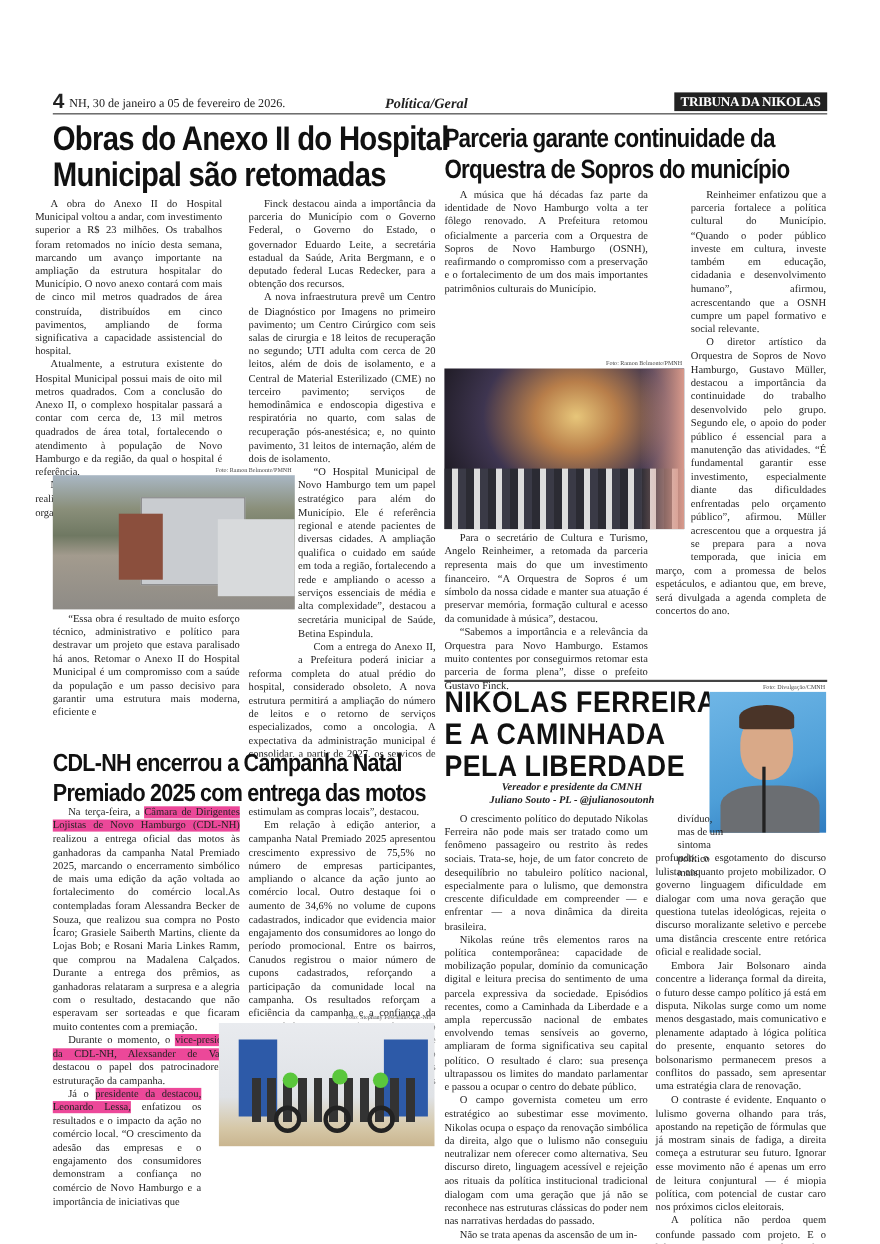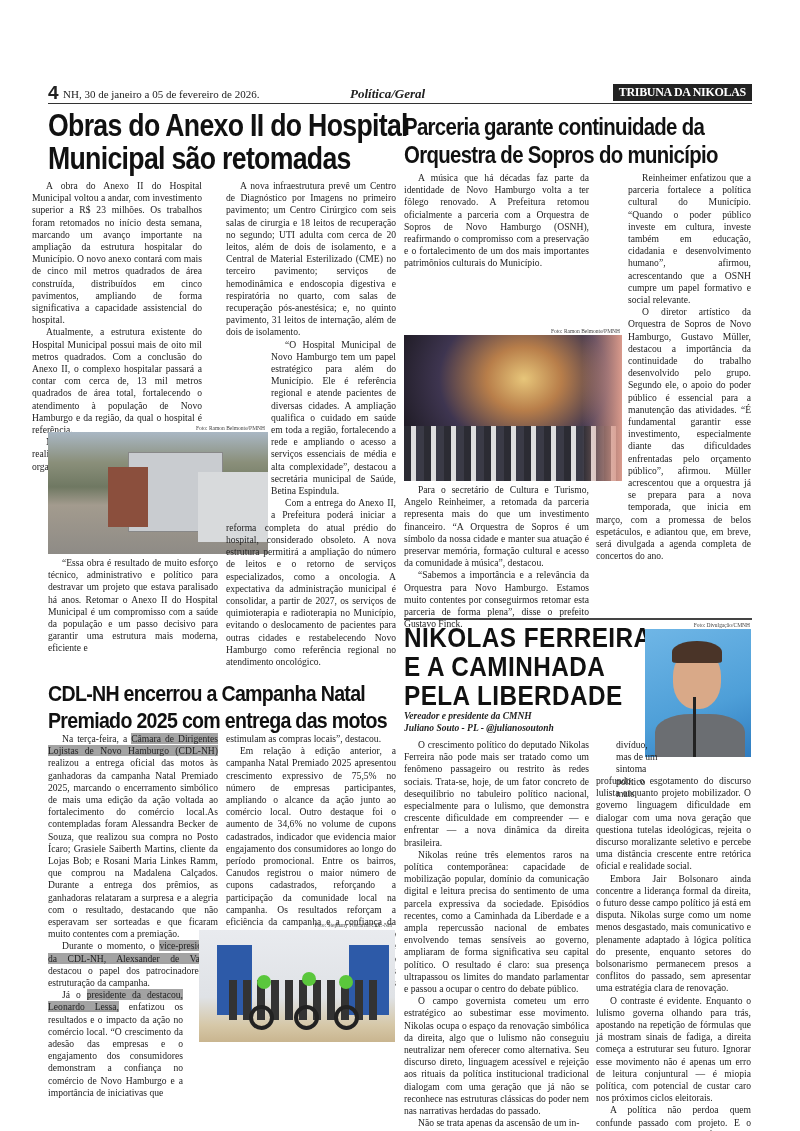--- a/index.html
+++ b/index.html
@@ -7,23 +7,23 @@
 .hdr{position:absolute;left:48px;top:86px;width:704px;height:18px;border-bottom:1.5px solid #333}
 .pgnum{position:absolute;left:0;top:-4px;font:bold 19px "Liberation Sans",sans-serif}
 .date{position:absolute;left:15px;top:2px;font-size:11px}
 .section{position:absolute;left:302px;top:0;font:italic bold 13px "Liberation Serif",serif}
 .brand{position:absolute;right:0;top:-2px;background:#222;color:#fff;font:bold 12px "Liberation Serif",serif;padding:1px 6px;letter-spacing:-.3px}
 .headline{position:absolute;font-family:"Liberation Sans",sans-serif;font-weight:bold;color:#111;letter-spacing:-.8px;line-height:1.05;transform-origin:left top}
 .col{position:absolute;font-size:9.6px;line-height:12.2px;text-align:justify;color:#222}
 .col p{text-indent:14px}
 .credit{position:absolute;font-size:5.5px;color:#444;text-align:right}
 .photo{position:absolute;overflow:hidden}
-.hl{background:#a3a3a3}
+.hl{background:#ec4899}
 .rule{position:absolute;height:2px;background:#444}
-.byline{position:absolute;font:italic bold 9.5px "Liberation Serif",serif;text-align:left;line-height:12px}
+.byline{position:absolute;font:italic bold 9.5px "Liberation Serif",serif;text-align:center;line-height:12px}
 </style>
 </head>
 <body>
 
 <div class="hdr">
   <span class="pgnum">4</span>
   <span class="date">NH, 30 de janeiro a 05 de fevereiro de 2026.</span>
   <span class="section">Política/Geral</span>
   <span class="brand">TRIBUNA DA NIKOLAS</span>
 </div>
@@ -40,20 +40,21 @@
 <div class="credit" style="left:150px;top:425px;width:115px">Foto: Ramon Belmonte/PMNH</div>
 <div class="photo" style="left:48px;top:432px;width:220px;height:122px;background:linear-gradient(180deg,#a9b7c4 0%,#8a8f7a 25%,#6f7862 45%,#a39b8e 60%,#8e8b86 100%)">
   <div style="position:absolute;left:80px;top:20px;width:95px;height:80px;background:#c9ccd0;border:1px solid #888"></div>
   <div style="position:absolute;left:60px;top:35px;width:40px;height:60px;background:#8b4f3d"></div>
   <div style="position:absolute;left:150px;top:40px;width:70px;height:70px;background:#d8dadc"></div>
 </div>
 <div class="col" style="left:48px;top:557px;width:170px">
   <p>“Essa obra é resultado de muito esforço técnico, administrativo e político para destravar um projeto que estava paralisado há anos. Retomar o Anexo II do Hospital Municipal é um compromisso com a saúde da população e um passo decisivo para garantir uma estrutura mais moderna, eficiente e</p>
 </div>
 <div class="col" style="left:226px;top:180px;width:170px;height:508px;overflow:hidden">
+  <p>Finck destacou ainda a importância da parceria do Município com o Governo Federal, o Governo do Estado, o governador Eduardo Leite, a secretária estadual da Saúde, Arita Bergmann, e o deputado federal Lucas Redecker, para a obtenção dos recursos.</p>
   <p>A nova infraestrutura prevê um Centro de Diagnóstico por Imagens no primeiro pavimento; um Centro Cirúrgico com seis salas de cirurgia e 18 leitos de recuperação no segundo; UTI adulta com cerca de 20 leitos, além de dois de isolamento, e a Central de Material Esterilizado (CME) no terceiro pavimento; serviços de hemodinâmica e endoscopia digestiva e respiratória no quarto, com salas de recuperação pós-anestésica; e, no quinto pavimento, 31 leitos de internação, além de dois de isolamento.</p>
   <div style="float:left;width:45px;height:175px"></div>
   <p>“O Hospital Municipal de Novo Hamburgo tem um papel estratégico para além do Município. Ele é referência regional e atende pacientes de diversas cidades. A ampliação qualifica o cuidado em saúde em toda a região, fortalecendo a rede e ampliando o acesso a serviços essenciais de média e alta complexidade”, destacou a secretária municipal de Saúde, Betina Espindula.</p>
   <p>Com a entrega do Anexo II, a Prefeitura poderá iniciar a reforma completa do atual prédio do hospital, considerado obsoleto. A nova estrutura permitirá a ampliação do número de leitos e o retorno de serviços especializados, como a oncologia. A expectativa da administração municipal é consolidar, a partir de 2027, os serviços de quimioterapia e radioterapia no Município, evitando o deslocamento de pacientes para outras cidades e restabelecendo Novo Hamburgo como referência regional no atendimento oncológico.</p>
 </div>
 
 <div class="headline" style="left:404px;top:113px;font-size:24px;transform:scaleX(.85);white-space:nowrap;line-height:1.15">
   <div>Parceria garante continuidade da</div>
   <div>Orquestra de Sopros do município</div>
 </div>

